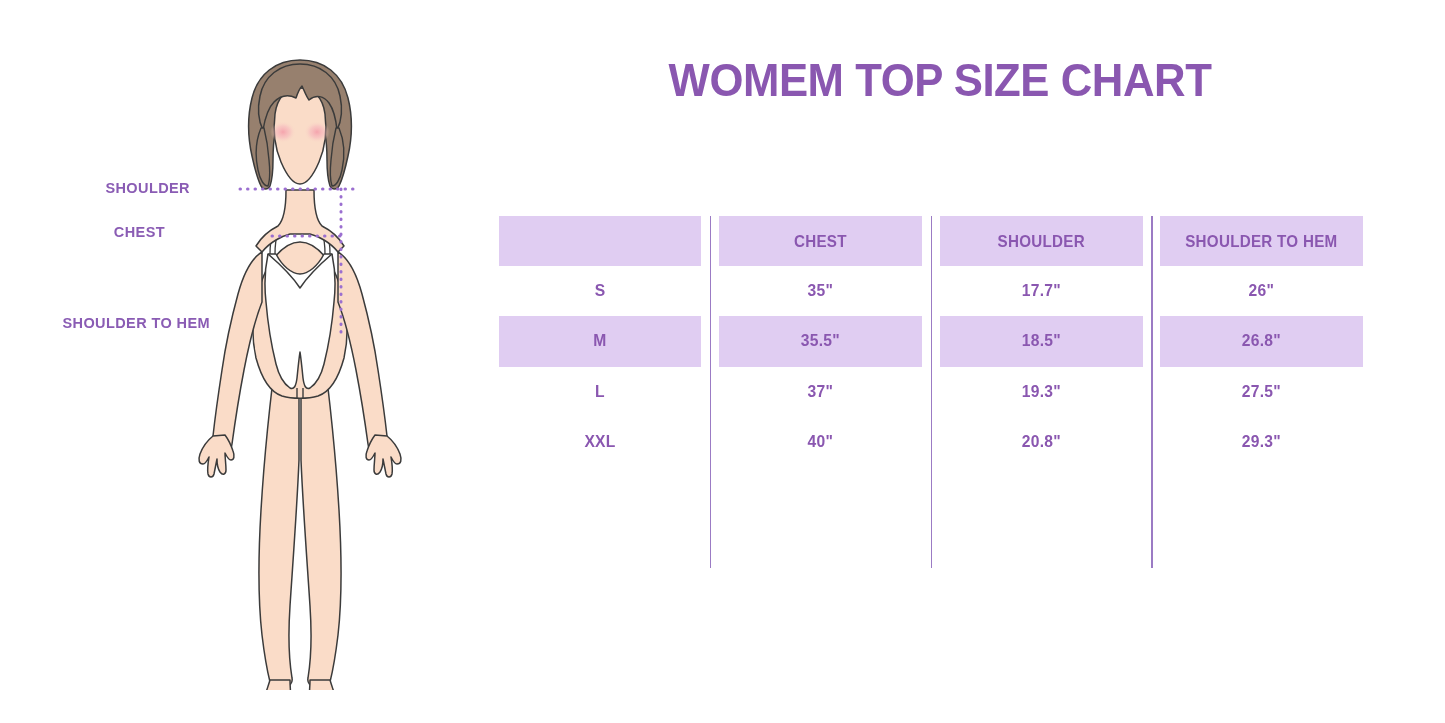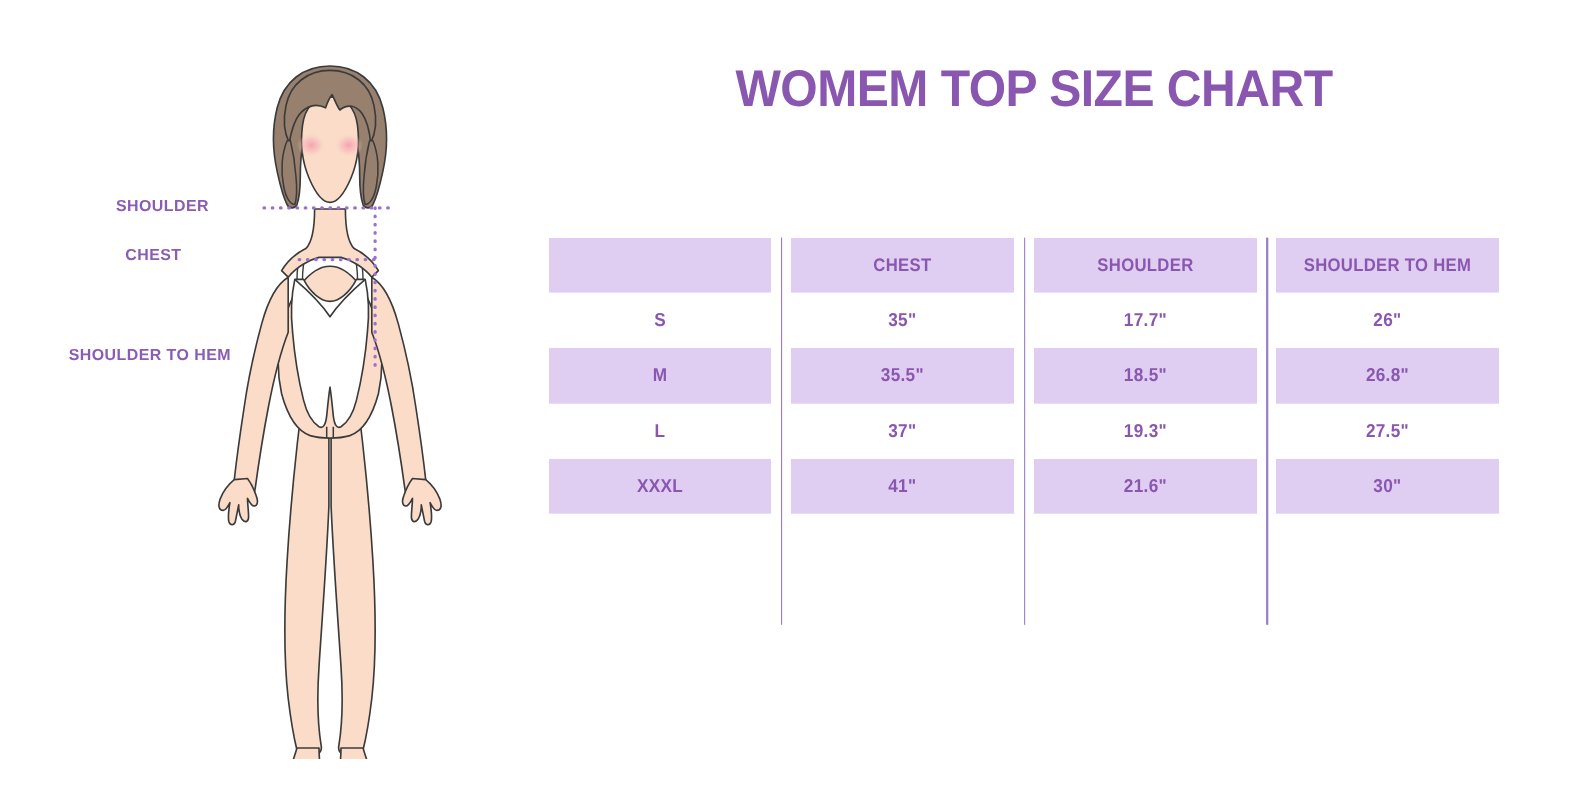--- a/index.html
+++ b/index.html
@@ -298,25 +298,25 @@
         <td>35.5"</td>
         <td>18.5"</td>
         <td>26.8"</td>
       </tr>
       <tr class="band-off">
         <td>L</td>
         <td>37"</td>
         <td>19.3"</td>
         <td>27.5"</td>
       </tr>
-      <tr class="band-on">
-        <td>XXXL</td>
-        <td>41"</td>
-        <td>21.6"</td>
-        <td>30"</td>
+      <tr class="band-off">
+        <td>XXL</td>
+        <td>40"</td>
+        <td>20.8"</td>
+        <td>29.3"</td>
       </tr>
     </tbody>
   </table>
 
   <div class="col-rule" id="rule-1"></div>
   <div class="col-rule" id="rule-2"></div>
   <div class="col-rule" id="rule-3"></div>
 </div>
 
 </body></html>

